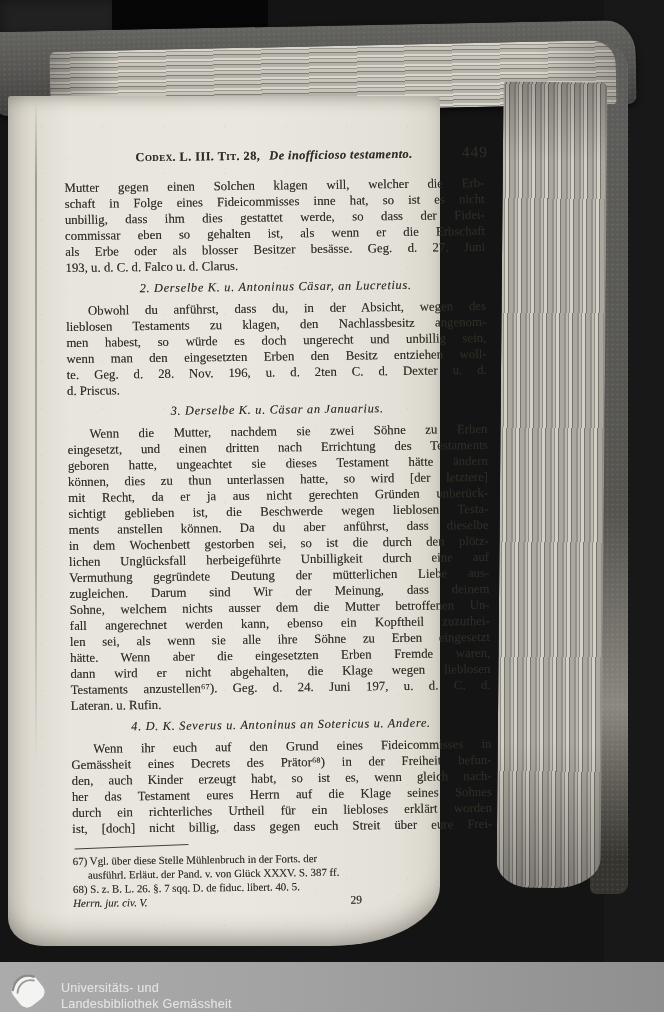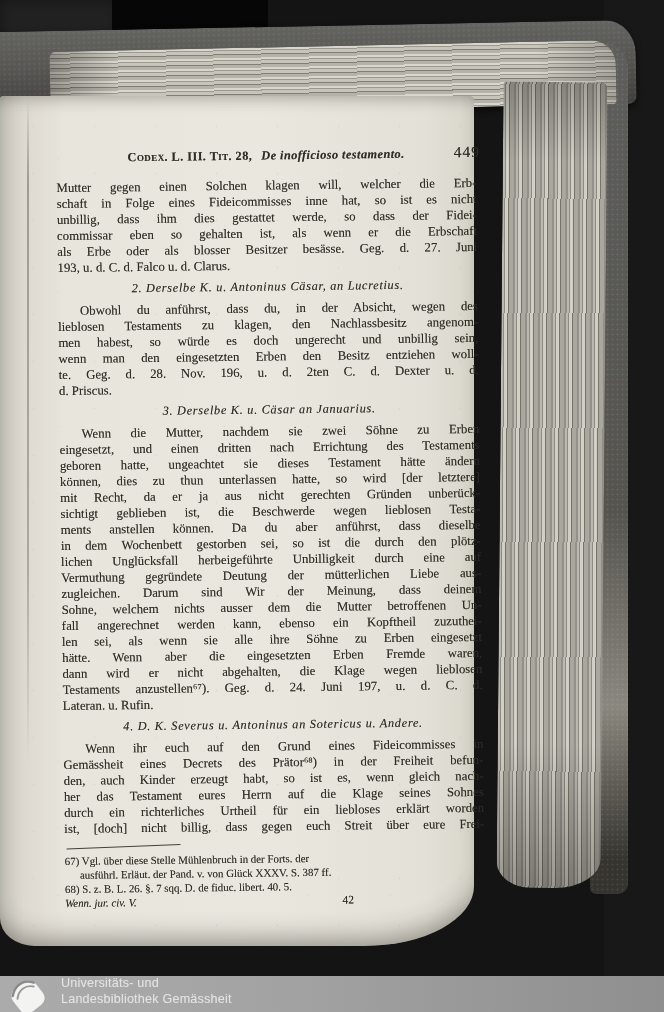--- a/index.html
+++ b/index.html
@@ -25,21 +25,21 @@
   .pages-top{position:absolute;left:50px;top:46px;width:566px;height:64px;
       background:
         linear-gradient(90deg, rgba(0,0,0,.28) 0%, transparent 12%, transparent 86%, rgba(0,0,0,.18) 100%),
         repeating-linear-gradient(180deg,#d9d6cd 0 2px,#9d998f 2px 3px,#c7c4bb 3px 6px,#827f76 6px 7px,#b5b2a9 7px 10px);
       border-radius:6px 24px 4px 4px;transform:rotate(-1.2deg);}
   .pages-right{position:absolute;left:500px;top:82px;width:104px;height:806px;
       background:
         linear-gradient(180deg, rgba(0,0,0,.22) 0%, transparent 10%, transparent 82%, rgba(0,0,0,.28) 100%),
         repeating-linear-gradient(90deg,#bcb9b0 0 2px,#8d8a82 2px 3px,#d2cfc6 3px 6px,#767369 6px 7px,#aaa79e 7px 11px,#93908a 11px 13px);
       border-radius:4px 6px 46px 34px / 4px 6px 30px 26px;transform:rotate(.5deg);}
-  .page{position:absolute;left:0px;top:96px;width:474px;height:850px;
+  .page{position:absolute;left:8px;top:96px;width:432px;height:850px;
       background:
         radial-gradient(circle, rgba(95,88,70,.10) 0 .6px, transparent 1.1px) 3px 7px/61px 47px,
         radial-gradient(circle, rgba(95,88,70,.08) 0 .6px, transparent 1.1px) 17px 29px/83px 67px,
         linear-gradient(90deg,#c6c3b9 0%,#ddd9d0 5%,#e8e5dc 14%,#eae7df 55%,#e3e0d7 90%,#d8d5cb 100%);
       border-radius:3px 4px 110px 35px / 3px 4px 60px 28px;
       box-shadow:inset 0 -20px 26px -14px rgba(40,36,28,.45), inset 0 14px 16px -12px rgba(40,36,28,.35);}
   .crease{position:absolute;left:27px;top:4px;width:2px;height:78%;
       background:linear-gradient(180deg,transparent,rgba(60,54,42,.38) 12%,rgba(60,54,42,.30) 70%,transparent);}
 
   
@@ -59,23 +59,23 @@
       font-style:italic;letter-spacing:.7px;white-space:nowrap;}
   .fn-rule{width:114px;border:none;border-top:1.5px solid #45413a;margin:10px 0 7px 2px;
       transform:rotate(-1.6deg);}
   .fnote{font-size:10.9px;line-height:13.8px;}
   .fn-cont{margin-left:15px;}
   .fn-sig{position:relative;margin-top:1px;}
   .sig-it{font-style:italic;}
   .sheet-no{position:absolute;left:66%;top:0;font-size:11.6px;}
 
   
-  .brandbar{position:absolute;left:0;bottom:0;width:664px;height:36px;
+  .brandbar{position:absolute;left:0;bottom:0;width:664px;height:50px;
       background:linear-gradient(90deg,#ababab 0%,#a2a2a2 45%,#969696 78%,#8f8f8f 100%);
-      display:flex;align-items:flex-start;font-family:"Liberation Sans", sans-serif;margin-top:24px;}
+      display:flex;align-items:flex-end;font-family:"Liberation Sans", sans-serif;margin-top:24px;}
   .logo{margin:0 10px 0 5px;flex:0 0 auto;}
   .brand-text{color:#e3e3e1;font-size:12.6px;line-height:15.5px;letter-spacing:.2px;
       text-shadow:0 0 1px rgba(255,255,255,.25);}
 </style>
 </head>
 <body>
 
 <div class="stage">
   <div class="bg-a"></div>
   <div class="bg-b"></div>
@@ -148,22 +148,22 @@
             <div class="tline">durch ein richterliches Urtheil für ein liebloses erklärt worden</div>
             <div class="tline">ist, [doch] nicht billig, dass gegen euch Streit über eure Frei-</div>
           </div>
 
         <hr class="fn-rule">
         <div class="fnote">
           <div>67) Vgl. über diese Stelle Mühlenbruch in der Forts. der</div>
           <div class="fn-cont">ausführl. Erläut. der Pand. v. von Glück XXXV. S. 387 ff.</div>
           <div>68) S. z. B. L. 26. §. 7 sqq. D. de fiduc. libert. 40. 5.</div>
           <div class="fn-sig">
-            <span class="sig-it">Wenn. jur. civ. V.</span>
-            <span class="sheet-no">42</span>
+            <span class="sig-it">Herrn. jur. civ. V.</span>
+            <span class="sheet-no">29</span>
           </div>
         </div>
 
       </div>
     </div>
   </div>
 
   <footer class="brandbar">
     <svg class="logo" width="46" height="42" viewBox="0 0 48 44">
       <rect x="9" y="7" width="30" height="30" rx="9" transform="rotate(-38 24 22)" fill="#f3f3f1"></rect>

